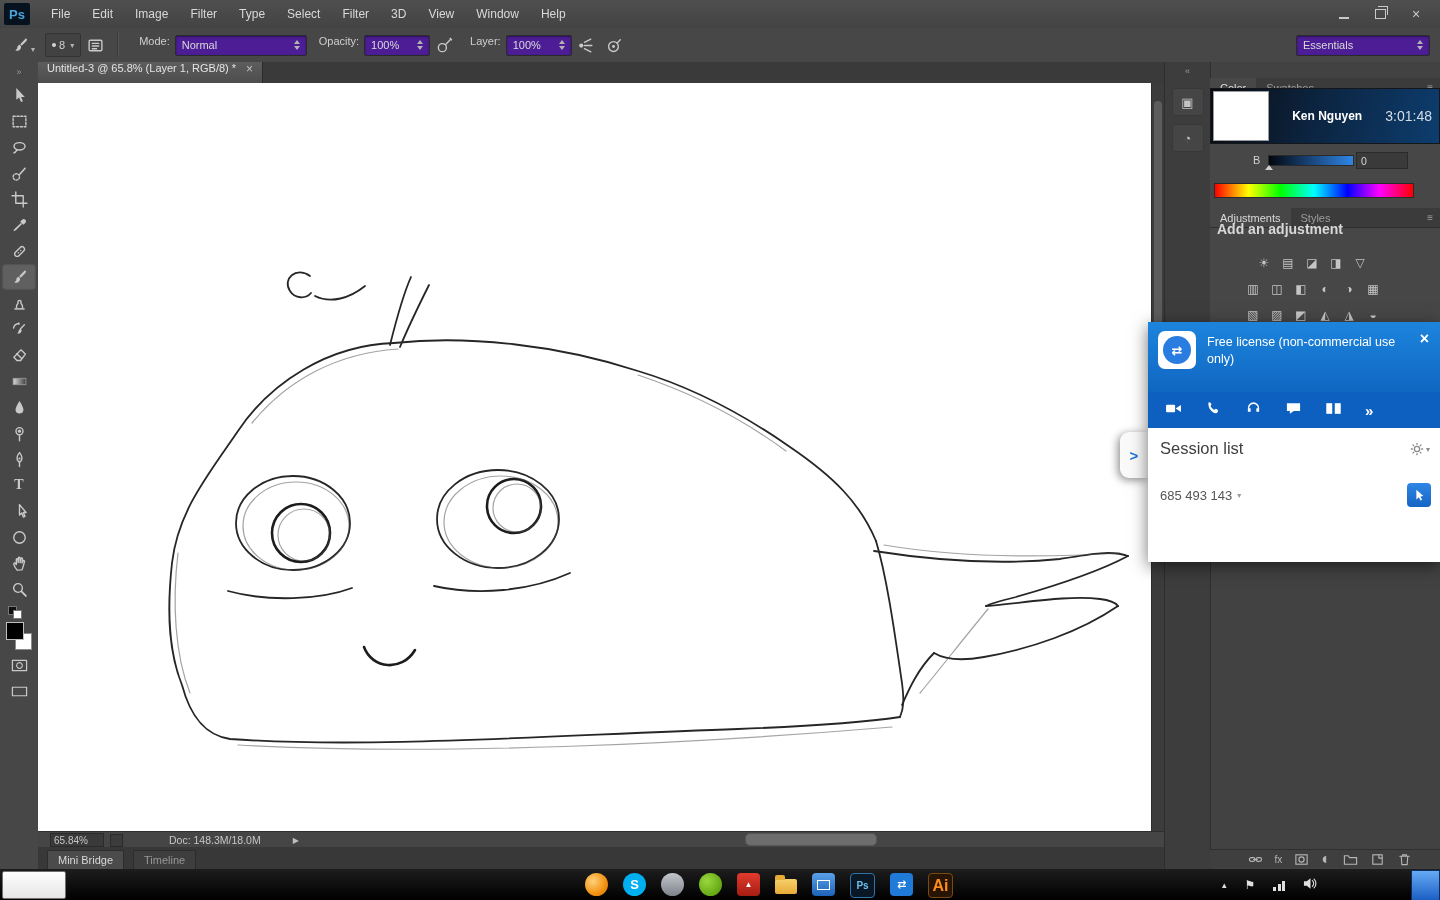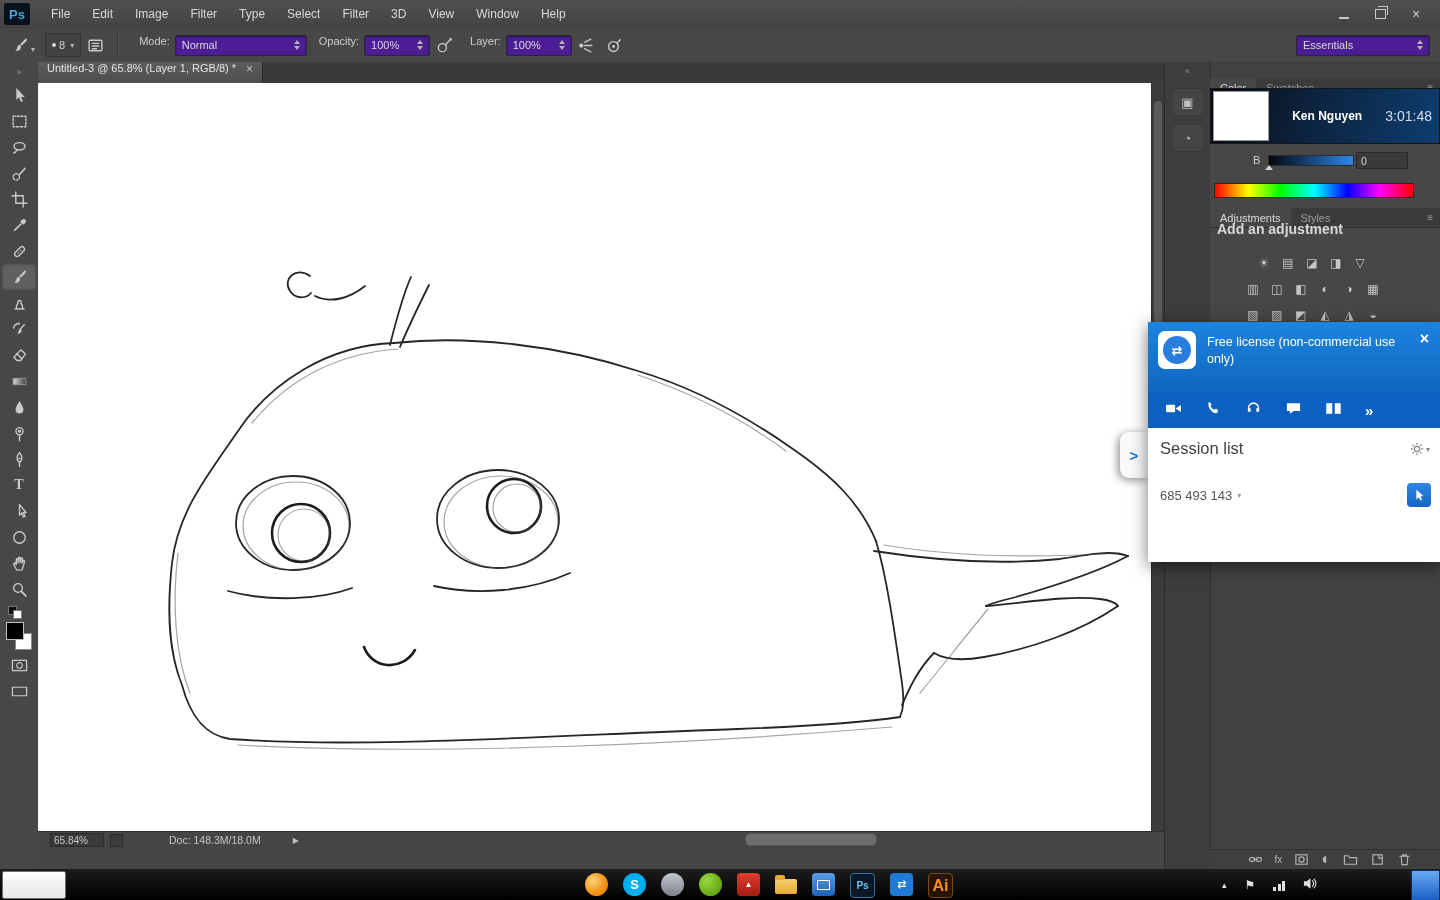--- a/index.html
+++ b/index.html
@@ -500,20 +500,28 @@
     <div class="statusbar">
       <div class="zoombox">
           <span>65.84%</span>
         </div>
       <div class="status-icon"></div>
       <span class="docinfo">Doc: 148.3M/18.0M</span>
       <span class="status-play">▶</span>
     </div>
     <div class="hthumb"></div>
 
+    <div class="bottomtabs">
+      <div class="btab active">
+          <span>Mini Bridge</span>
+        </div>
+      <div class="btab idle">
+          <span>Timeline</span>
+        </div>
+    </div>
   </div>
 
   <div class="rightdock">
     <div class="strip">
       <div class="strip-head">
           <span>«</span>
         </div>
       <div class="strip-btn">
           <span>▣</span>
         </div>

